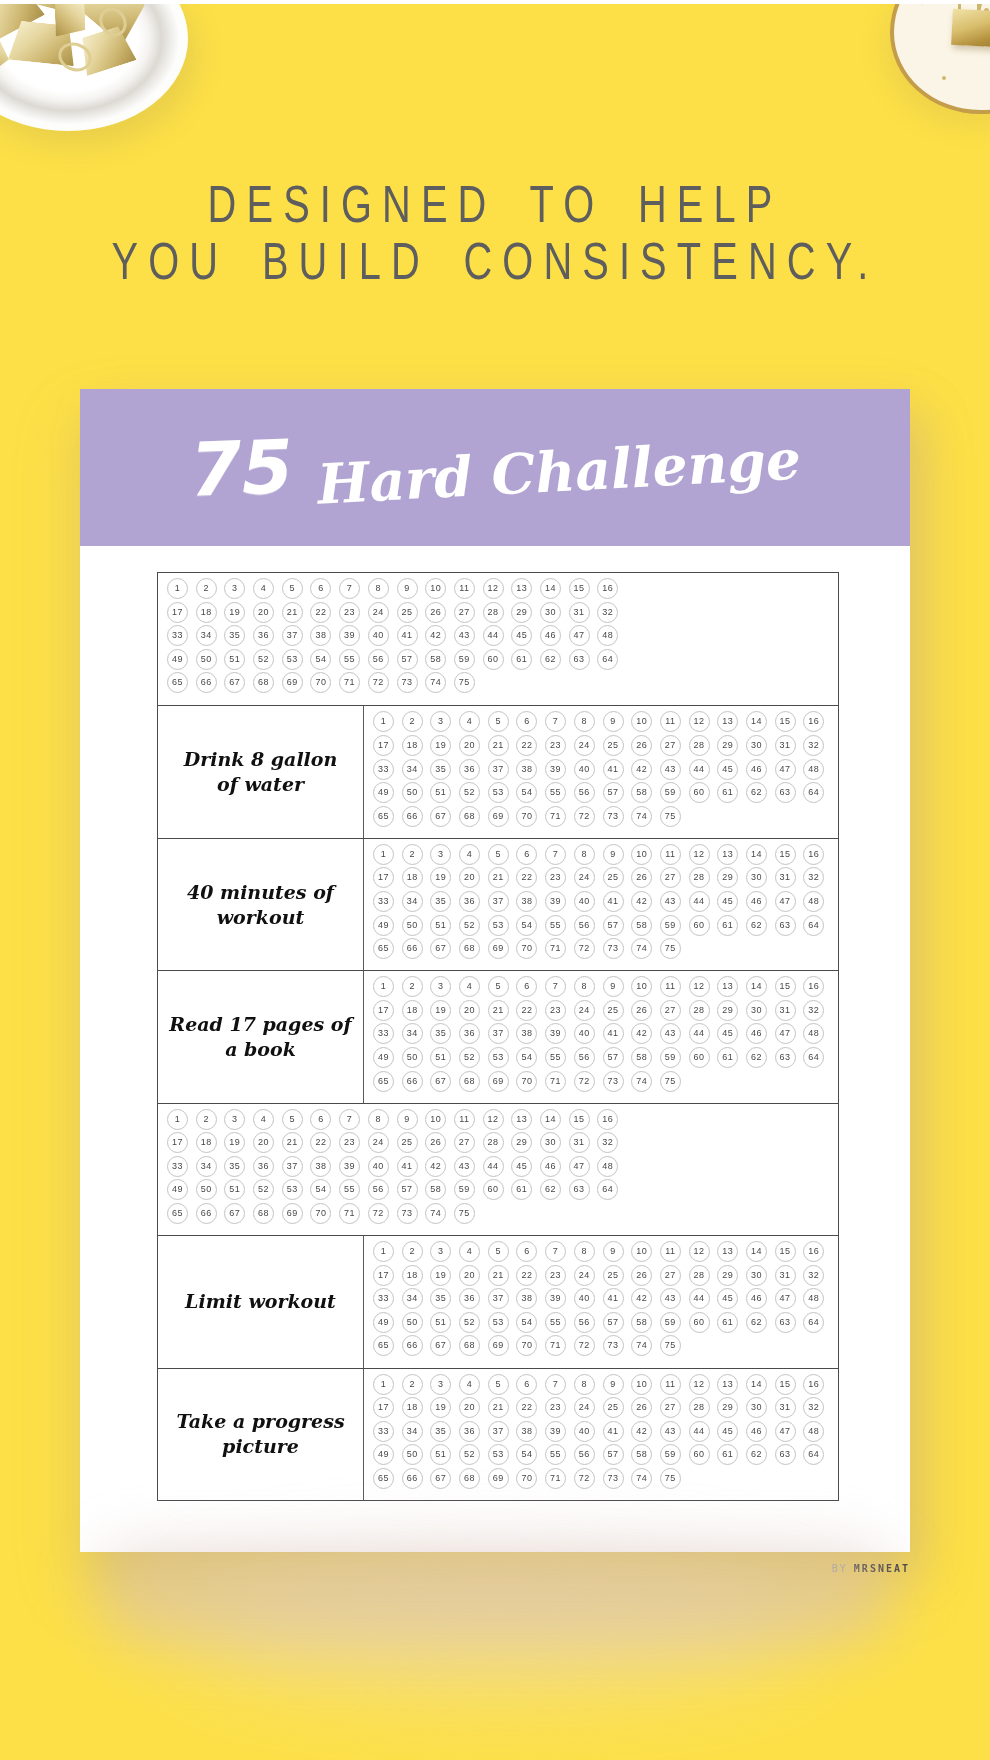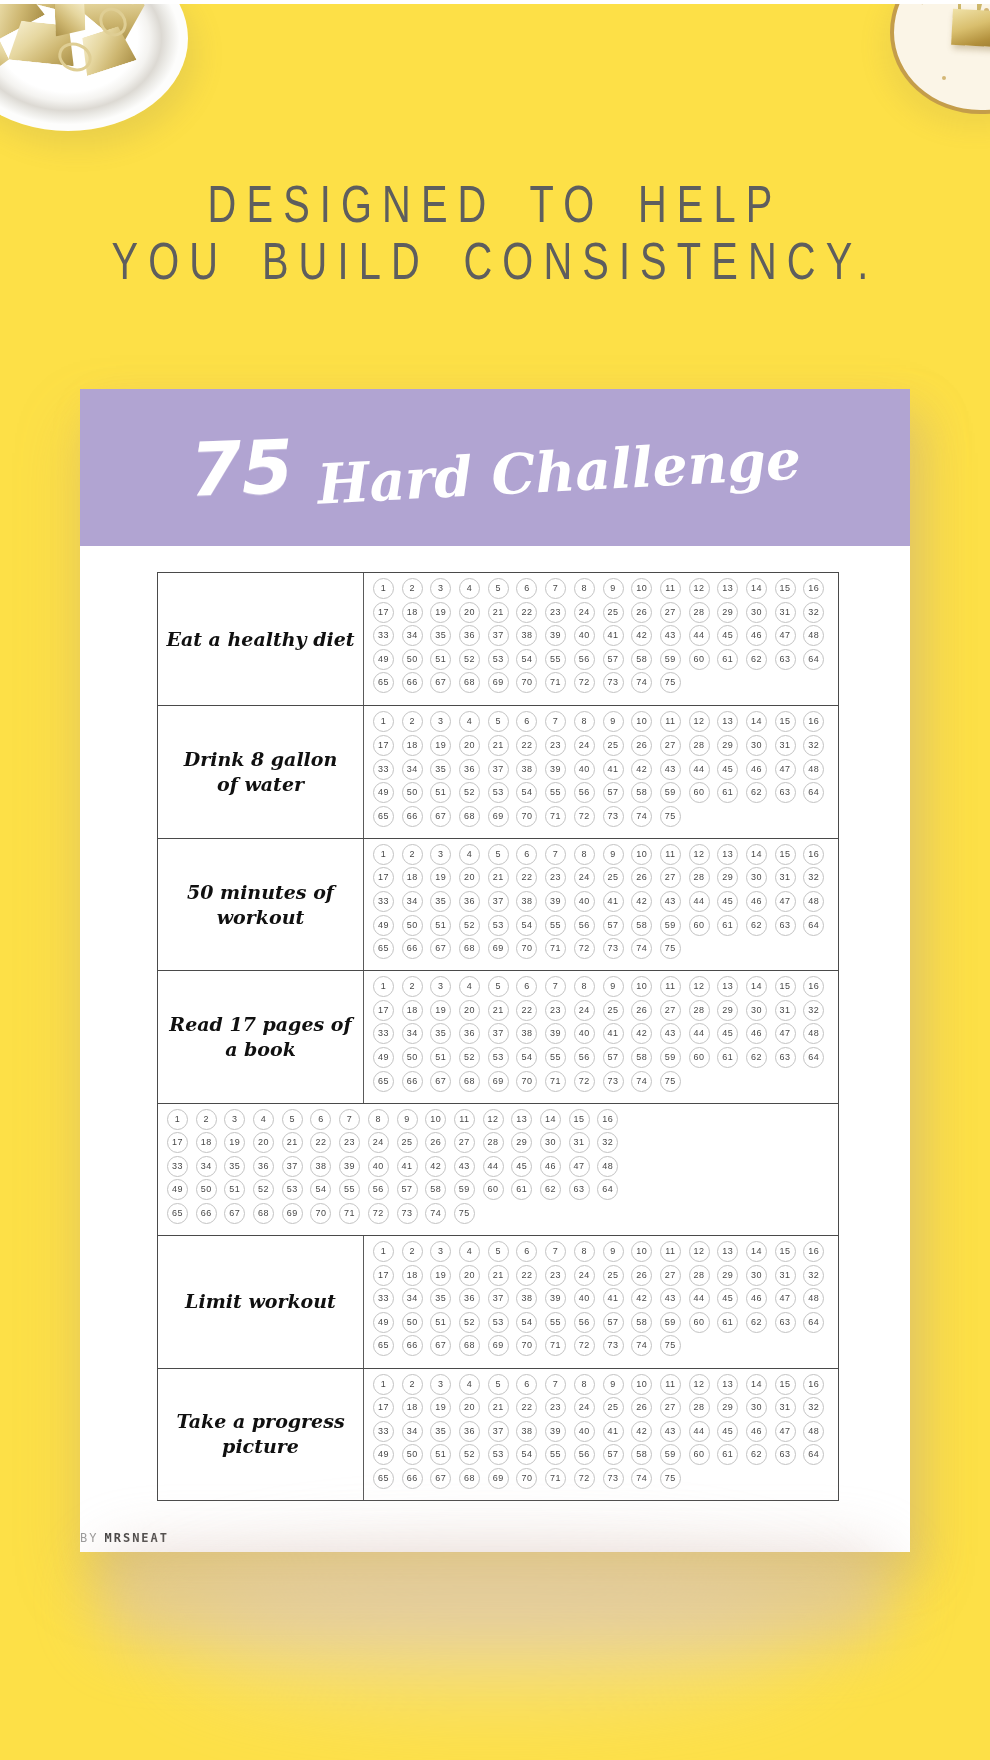--- a/index.html
+++ b/index.html
@@ -46,22 +46,22 @@
   .t-row + .t-row{border-top:1.5px solid #4a4a4a;}
   .t-label{width:206px;border-right:1px solid #5a5a5a;display:flex;align-items:center;justify-content:center;
            text-align:center;padding:0 6px;color:#101010;white-space:pre-line;
            font-family:"DejaVu Serif",serif;font-style:italic;font-weight:bold;font-size:19px;line-height:25px;}
   .t-days{flex:1;padding:5px 0 0 9px;}
   .day-grid{width:460px;display:flex;flex-wrap:wrap;column-gap:7.7px;row-gap:2.6px;}
   .day{width:21px;height:21px;border:1px solid #c3c3c3;border-radius:50%;background:#fff;
        font-size:9px;line-height:19px;text-align:center;color:#474747;letter-spacing:.5px;cursor:pointer;}
 
   
-  .brandline{position:absolute;left:0;width:100%;top:1142px;text-align:left;
-             font-family:"DejaVu Sans Mono",monospace;font-size:12px;letter-spacing:2px;}
+  .brandline{position:absolute;left:0;width:100%;top:1174px;text-align:right;
+             font-family:"DejaVu Sans Mono",monospace;font-size:10px;letter-spacing:2px;}
   .brandline .by{color:#9a9a9a;}
   .brandline .brand{color:#3c3c3c;font-weight:bold;margin-left:6px;}
 
   
   .bottom-shade{position:absolute;left:95px;top:1546px;width:800px;height:95px;background:#D9C3B9;
                 opacity:.55;filter:blur(30px);border-radius:45px;}
   .bottom-shade2{position:absolute;left:170px;top:1560px;width:650px;height:130px;background:#E7D8D1;
                 opacity:.45;filter:blur(45px);border-radius:50%;}
 </style>
 </head>
@@ -104,21 +104,20 @@
   </div>
 
   <div class="paper">
     <div class="banner" style="background: rgb(177, 164, 210);">
       <span class="t75">75</span>
       <span class="tscript">Hard Challenge</span>
     </div>
 
     <div class="tracker">
   <div class="t-row">
-    <div class="t-label">Eat a healthy diet</div>
     <div class="t-days">
       <div class="day-grid">
               <span class="day">1</span>
               <span class="day">2</span>
               <span class="day">3</span>
               <span class="day">4</span>
               <span class="day">5</span>
               <span class="day">6</span>
               <span class="day">7</span>
               <span class="day">8</span>
@@ -271,21 +270,21 @@
               <span class="day">71</span>
               <span class="day">72</span>
               <span class="day">73</span>
               <span class="day">74</span>
               <span class="day">75</span>
             </div>
     </div>
   </div>
 
   <div class="t-row">
-    <div class="t-label">50 minutes of workout</div>
+    <div class="t-label">40 minutes of workout</div>
     <div class="t-days">
       <div class="day-grid">
               <span class="day">1</span>
               <span class="day">2</span>
               <span class="day">3</span>
               <span class="day">4</span>
               <span class="day">5</span>
               <span class="day">6</span>
               <span class="day">7</span>
               <span class="day">8</span>

